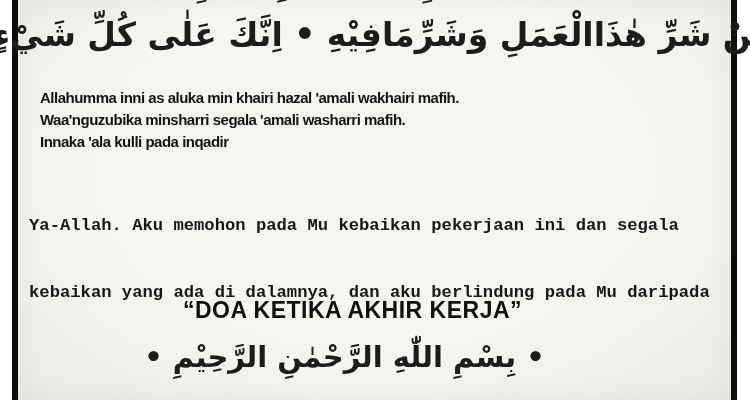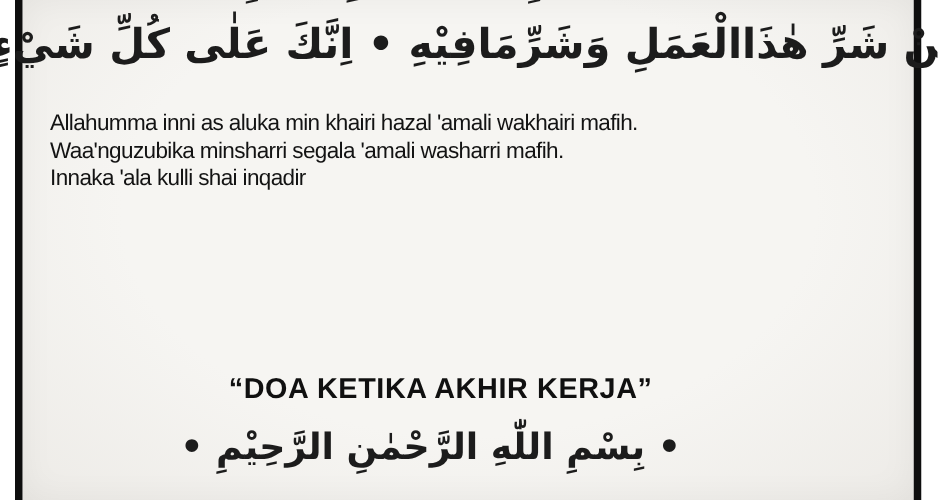--- a/index.html
+++ b/index.html
@@ -61,22 +61,22 @@
     width: 100%;
     font-size: 33px;
     line-height: 54px;
     transform: translateX(42px);
     font-weight: bold;
   }
   .translit {
     position: absolute;
     top: 87px;
     left: 22px;
-    font-weight: normal;
-    font-size: 18px;
+    font-weight: bold;
+    font-size: 15px;
     letter-spacing: -0.5px;
     line-height: 22px;
     color: #131313;
   }
   .malay {
     position: absolute;
     top: 170px;
     left: 11px;
     font-family: "Liberation Mono", "DejaVu Sans Mono", monospace;
     font-weight: bold;
@@ -118,24 +118,26 @@
 
     <div class="top-clip">
       <div class="ar ar-partial">اَللّٰهُمَّ اِنِّيْ اَسْئَلُكَ مِنْ خَيْرِ هٰذَا الْعَمَلِ وَخَيْرِ مَا فِيْهِ وَاَعُوْذُ بِكَ</div>
     </div>
 
     <div class="ar ar-main">مِنْ شَرِّ هٰذَاالْعَمَلِ وَشَرِّمَافِيْهِ • اِنَّكَ عَلٰى كُلِّ شَيْءٍ قَدِيْرٌ •</div>
 
     <div class="translit">
       <div>Allahumma inni as aluka min khairi hazal 'amali wakhairi mafih.</div>
       <div>Waa'nguzubika minsharri segala 'amali washarri mafih.</div>
-      <div>Innaka 'ala kulli shai inqadir</div>
+      <div>Innaka 'ala kulli pada inqadir</div>
     </div>
 
     <div class="malay">
+      <div>Ya-Allah. Aku memohon pada Mu kebaikan pekerjaan ini dan segala</div>
+      <div>kebaikan yang ada di dalamnya, dan aku berlindung pada Mu daripada</div>
       
       
     </div>
 
     <div class="doa-title">“DOA KETIKA AKHIR KERJA”</div>
 
     <div class="ar ar-bismillah">• بِسْمِ اللّٰهِ الرَّحْمٰنِ الرَّحِيْمِ •</div>
 
   </div>
 </div>

